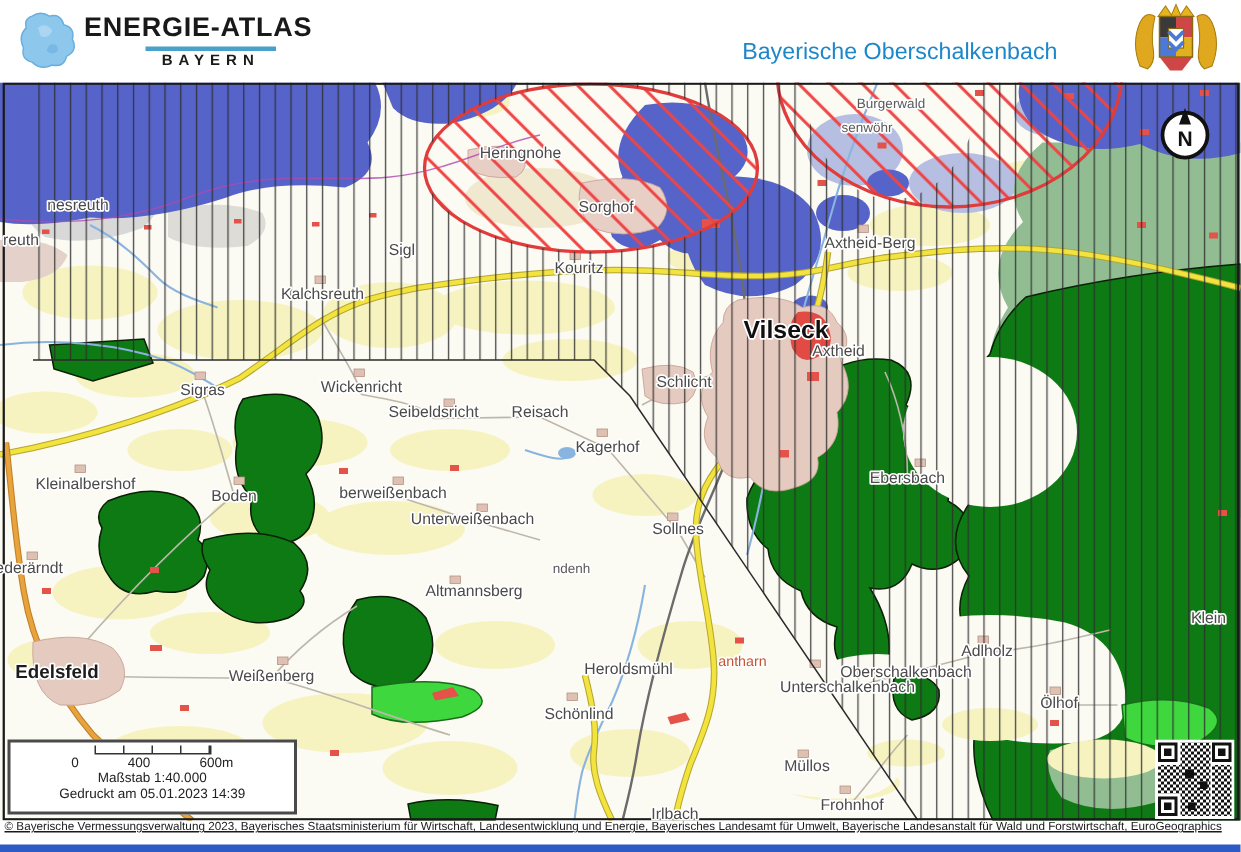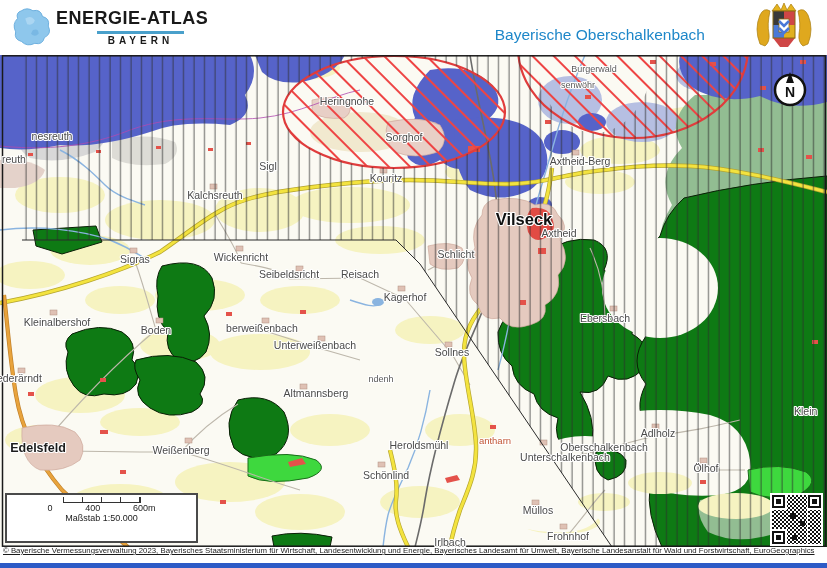--- a/index.html
+++ b/index.html
@@ -336,21 +336,22 @@
       <i></i>
       <i></i>
       <i></i>
       <i></i>
     </div>
   <div class="scale-ticks">
     <span>0</span>
     <span>400</span>
     <span>600m</span>
   </div>
-  <div>Maßstab 1:50.000</div>
+  <div>Maßstab 1:40.000</div>
+  <div>Gedruckt am 05.01.2023 14:39</div>
 </div>
 
 <svg id="qr" width="53" height="53" viewBox="0 0 53 53">
   <defs>
     <pattern id="qrp" width="4" height="4" patternUnits="userSpaceOnUse">
       <rect width="4" height="4" fill="#fff"></rect>
       <rect width="2" height="2" fill="#111"></rect>
         <rect x="2" y="2" width="2" height="2" fill="#111"></rect>
     </pattern>
   </defs>

